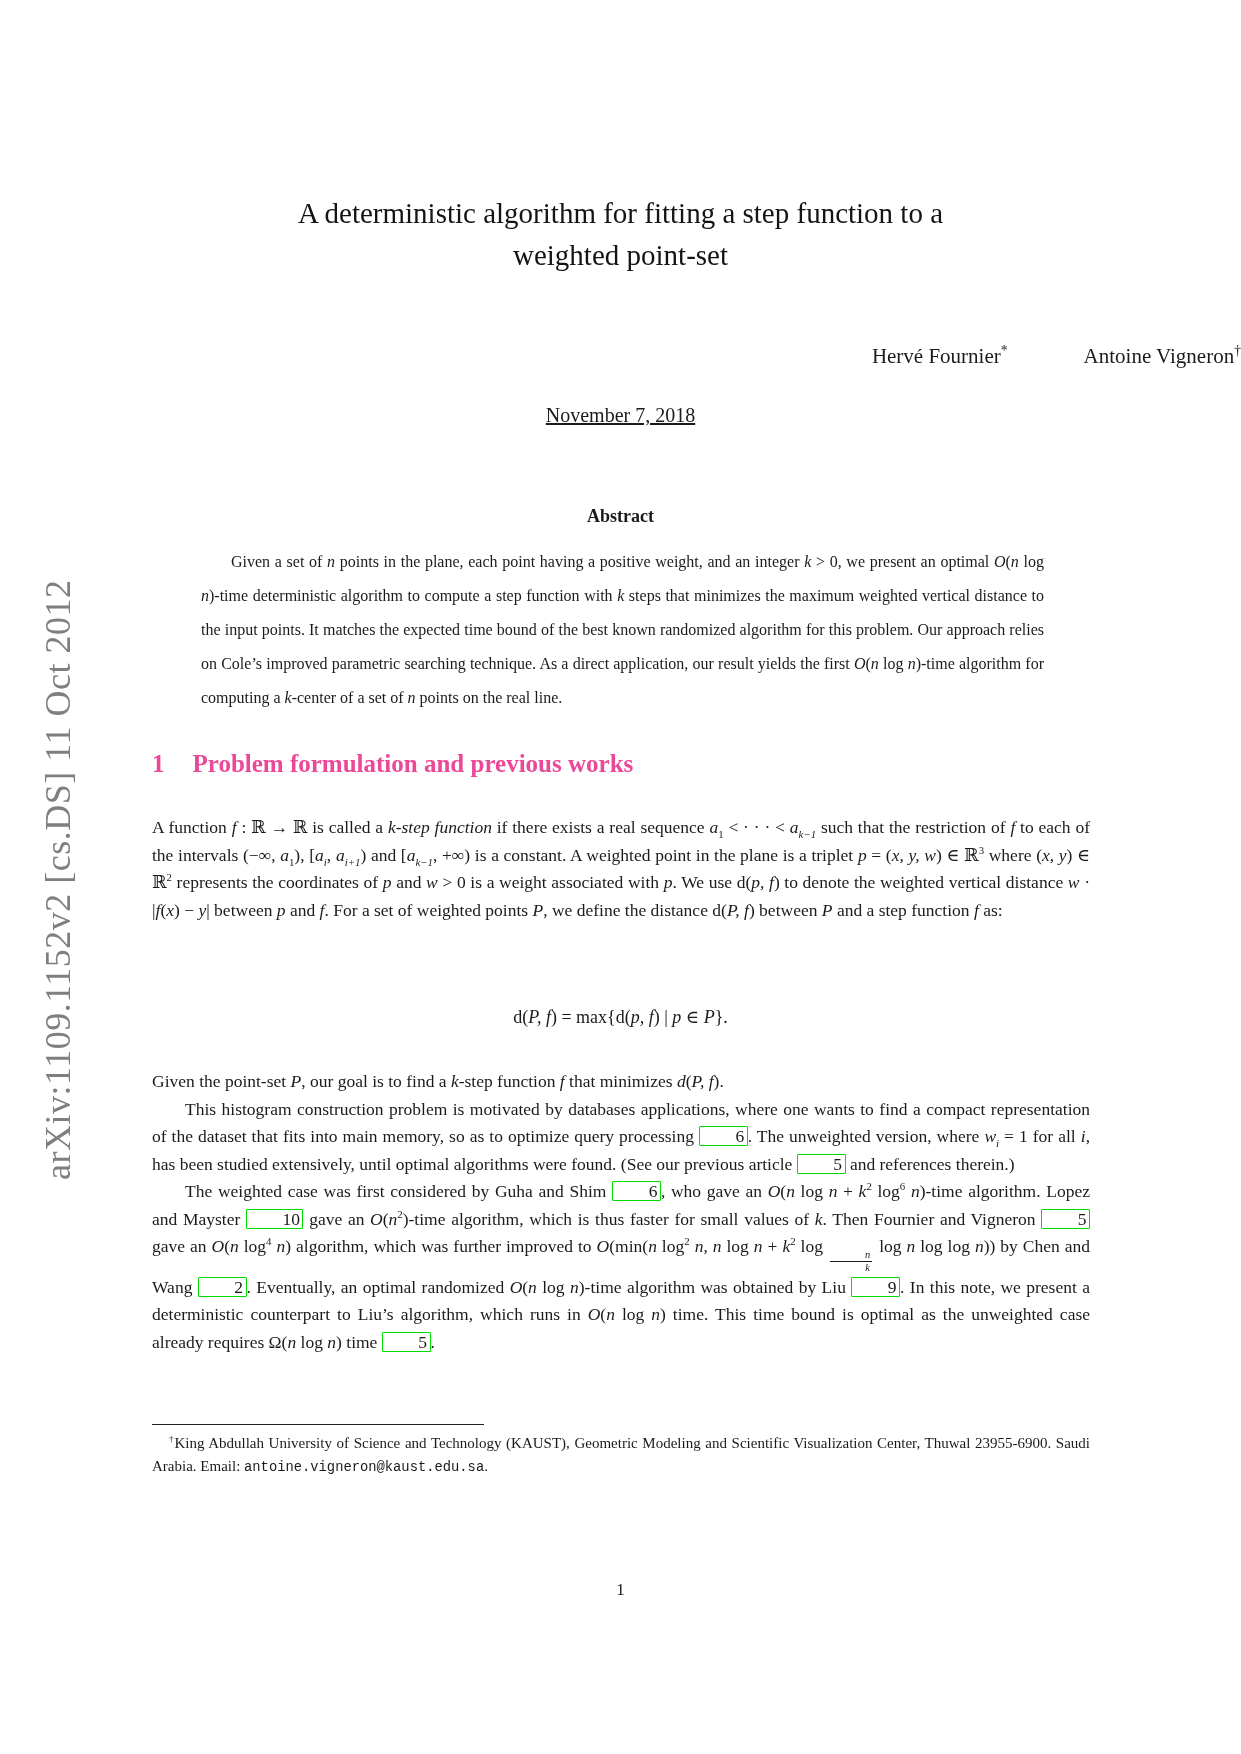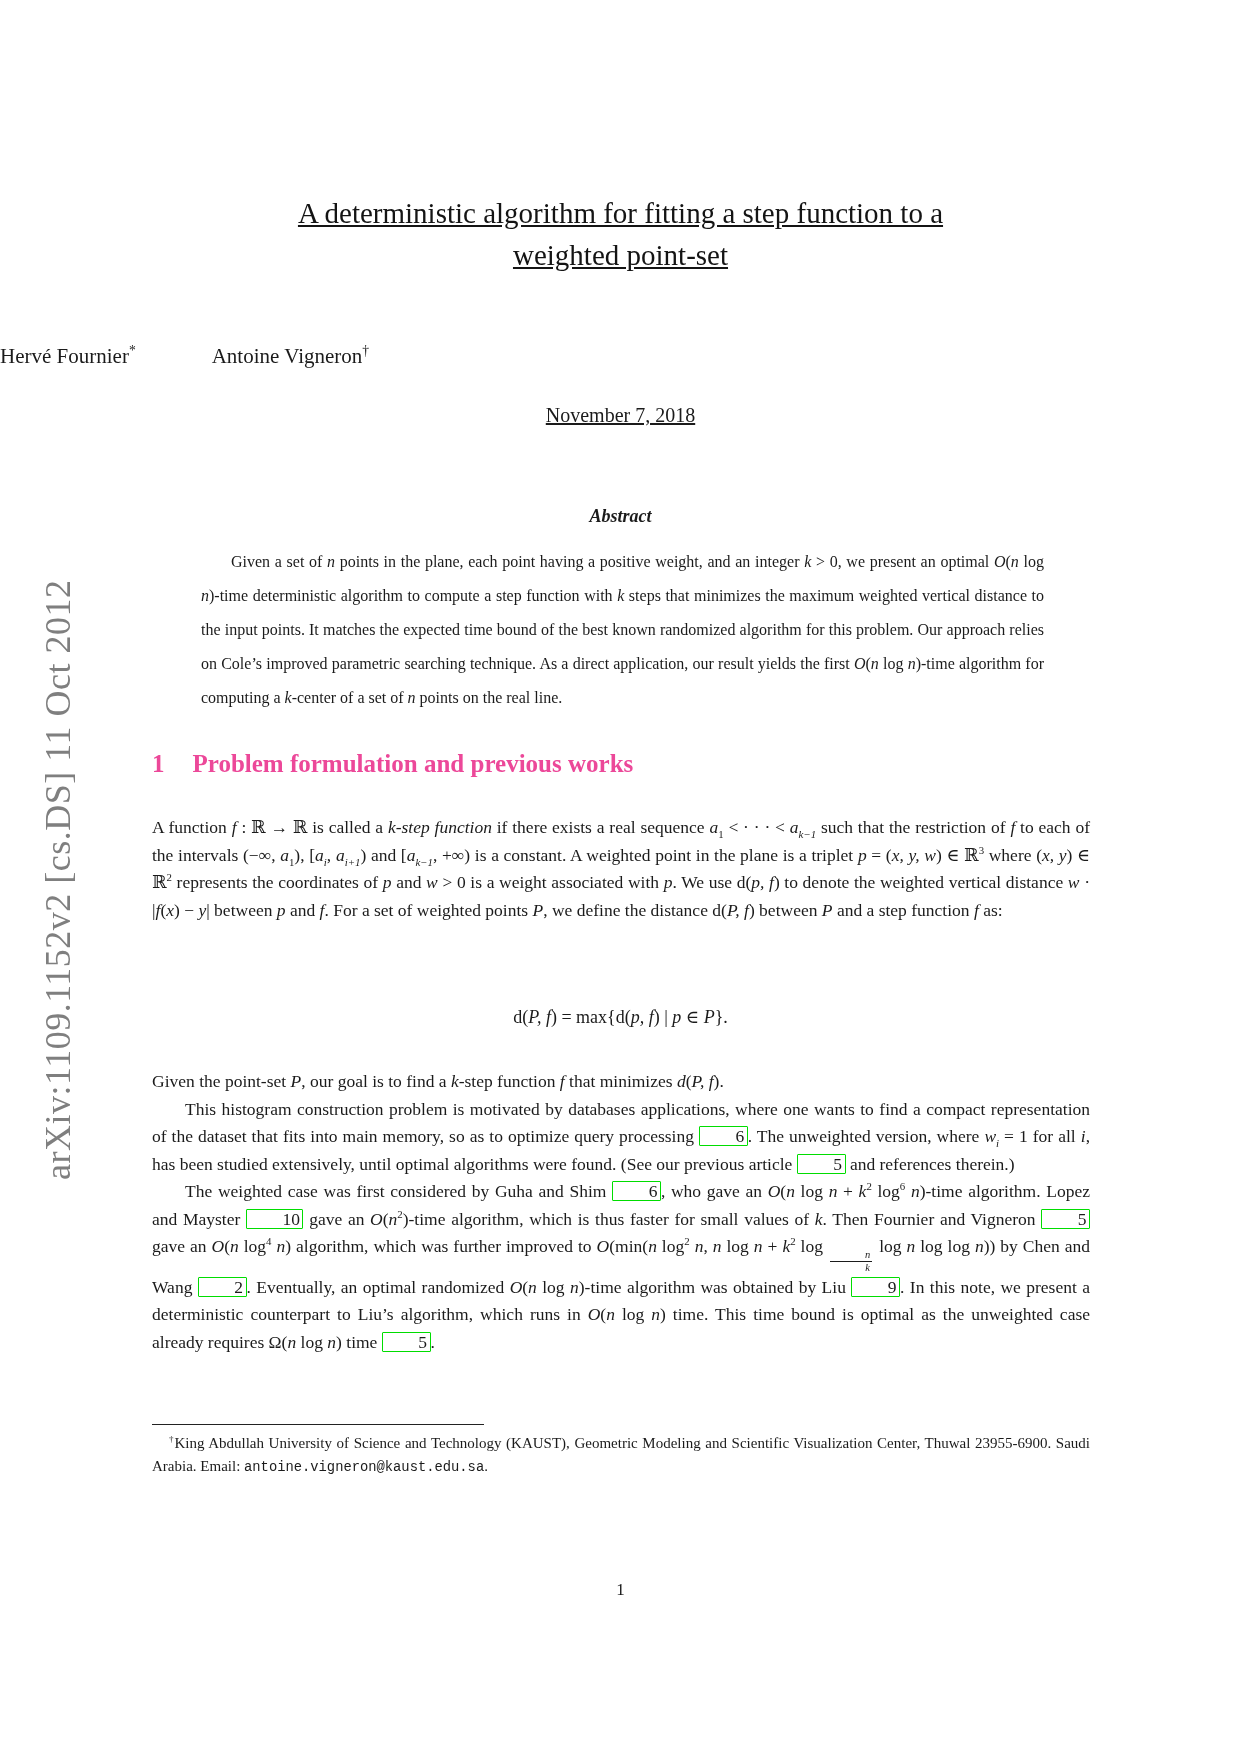--- a/index.html
+++ b/index.html
@@ -13,28 +13,28 @@
   
   .arxiv-banner{
     position:absolute;left:28px;top:500px;height:760px;width:60px;
     writing-mode:vertical-rl;transform:rotate(180deg);
     font-size:36px;color:#7f7f7f;letter-spacing:0.5px;
     display:flex;align-items:center;justify-content:center;
     white-space:nowrap;
   }
 
   .title{position:absolute;top:192px;left:0;right:0;text-align:center;
-    font-size:29px;line-height:42px;color:#141414;text-decoration:underline;}
+    font-size:29px;line-height:42px;color:#141414;}
   .authors{position:absolute;top:344px;left:0;right:0;
-    display:flex;justify-content:flex-start;gap:76px;font-size:21px;}
+    display:flex;justify-content:flex-end;gap:76px;font-size:21px;}
   .author sup{font-size:0.65em;}
   .date{position:absolute;top:404px;left:0;right:0;text-align:center;font-size:20px;text-decoration:underline;}
 
   .abstract-heading{position:absolute;top:506px;left:0;right:0;text-align:center;
-    font-weight:bold;font-size:18px;font-style:italic;}
+    font-weight:bold;font-size:18px;}
   .abstract-text{position:absolute;top:545px;left:201px;width:843px;
     font-size:16px;line-height:34px;text-align:justify;text-indent:30px;}
 
   .section-heading{position:absolute;top:750px;left:152px;right:152px;
     font-size:25px;font-weight:bold;color:#ec4899;}
   .section-heading .snum{margin-right:28px;}
 
   .para{font-size:17.5px;line-height:27.5px;text-align:justify;}
   .para1{position:absolute;top:814px;left:152px;width:938px;}
   .equation{position:absolute;top:1006px;left:0;right:0;text-align:center;font-size:18px;}

